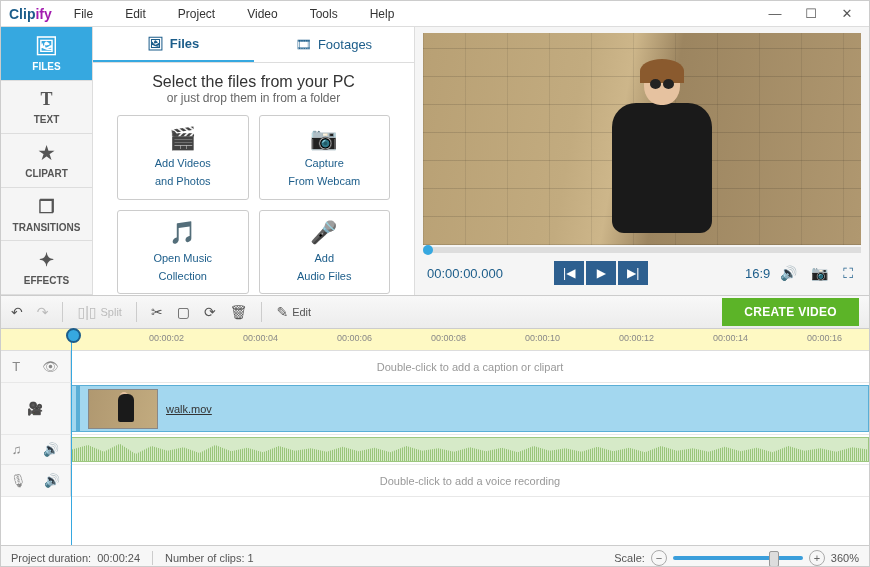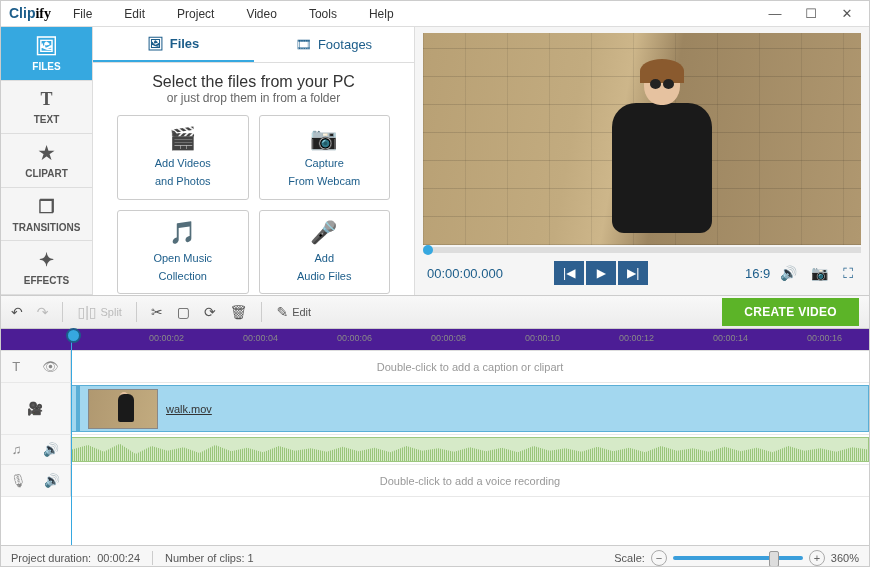--- a/index.html
+++ b/index.html
@@ -1,21 +1,21 @@
 <!DOCTYPE html>
 <html><head>
 <meta charset="utf-8">
 <style>
 * { margin: 0; padding: 0; box-sizing: border-box; font-family: "Segoe UI", Arial, sans-serif; }
 body { width: 870px; height: 567px; background: #fff; border: 1px solid #ccc; overflow: hidden; font-size: 12px; color: #333; }
 
 
 .menubar { height: 26px; display: flex; align-items: center; padding: 0 8px; border-bottom: 1px solid #ddd; }
 .logo { font-weight: bold; font-size: 14px; color: #1c5d8a; margin-right: 12px; }
-.logo .ify { color: #000000; font-family: Liberation Serif, serif; }
+.logo .ify { color: #a21caf; }
 .menu { display: flex; gap: 12px; }
 .menu span { display: inline-block; padding: 4px 10px; }
 .win-controls { margin-left: auto; display: flex; gap: 8px; }
 .win-btn { width: 28px; height: 20px; display: flex; align-items: center; justify-content: center; cursor: pointer; font-size: 13px; color: #555; }
 
 
 .upper { height: 268px; display: flex; }
 .sidebar { width: 92px; background: #f5f5f5; border-right: 1px solid #ddd; display: flex; flex-direction: column; }
 .side-item { flex: 1; display: flex; flex-direction: column; align-items: center; justify-content: center; gap: 4px; cursor: pointer; border-bottom: 1px solid #ddd; font-size: 10px; font-weight: bold; color: #555; }
 .side-item.active { background: #36a8e0; color: #fff; }
@@ -55,21 +55,21 @@
 
 
 .toolbar { height: 34px; background: linear-gradient(#f8f8f8, #ececec); border-top: 1px solid #ccc; border-bottom: 1px solid #ccc; display: flex; align-items: center; padding: 0 10px; gap: 14px; }
 .tb-btn { color: #555; cursor: pointer; font-size: 14px; display: flex; align-items: center; gap: 4px; }
 .tb-btn.disabled { color: #bbb; cursor: default; }
 .tb-sep { width: 1px; height: 20px; background: #ccc; }
 .create-btn { margin-left: auto; background: #5cb428; color: #fff; font-weight: bold; font-size: 12px; padding: 7px 22px; cursor: pointer; letter-spacing: 0.3px; }
 
 
 .timeline { height: 216px; background: #fff; display: flex; flex-direction: column; }
-.ruler { height: 22px; background: #4c1d95; border-bottom: 1px solid #ddd; position: relative; display: flex; font-size: 9px; color: #888; padding-left: 70px; }
+.ruler { height: 22px; background: #fef9c3; border-bottom: 1px solid #ddd; position: relative; display: flex; font-size: 9px; color: #888; padding-left: 70px; }
 .ruler-tick { position: absolute; top: 4px; font-size: 9px; }
 .playhead { position: absolute; left: 70px; top: 0; width: 1px; height: 216px; background: #36a8e0; z-index: 5; }
 .playhead::before { content: ""; position: absolute; top: -1px; left: -5px; width: 11px; height: 11px; background: #36a8e0; border-radius: 50%; border: 2px solid #1c5d8a; }
 .tracks { flex: 1; overflow: hidden; position: relative; }
 .track { display: flex; border-bottom: 1px solid #e8e8e8; height: 32px; align-items: stretch; }
 .track.video { height: 52px; }
 .track.audio-wave { height: 30px; }
 .track-head { width: 70px; background: #f7f7f7; border-right: 1px solid #ddd; display: flex; align-items: center; justify-content: space-around; color: #888; font-size: 13px; }
 .track-head span { cursor: pointer; }
 .track-body { flex: 1; position: relative; background: #fff; display: flex; align-items: center; }

